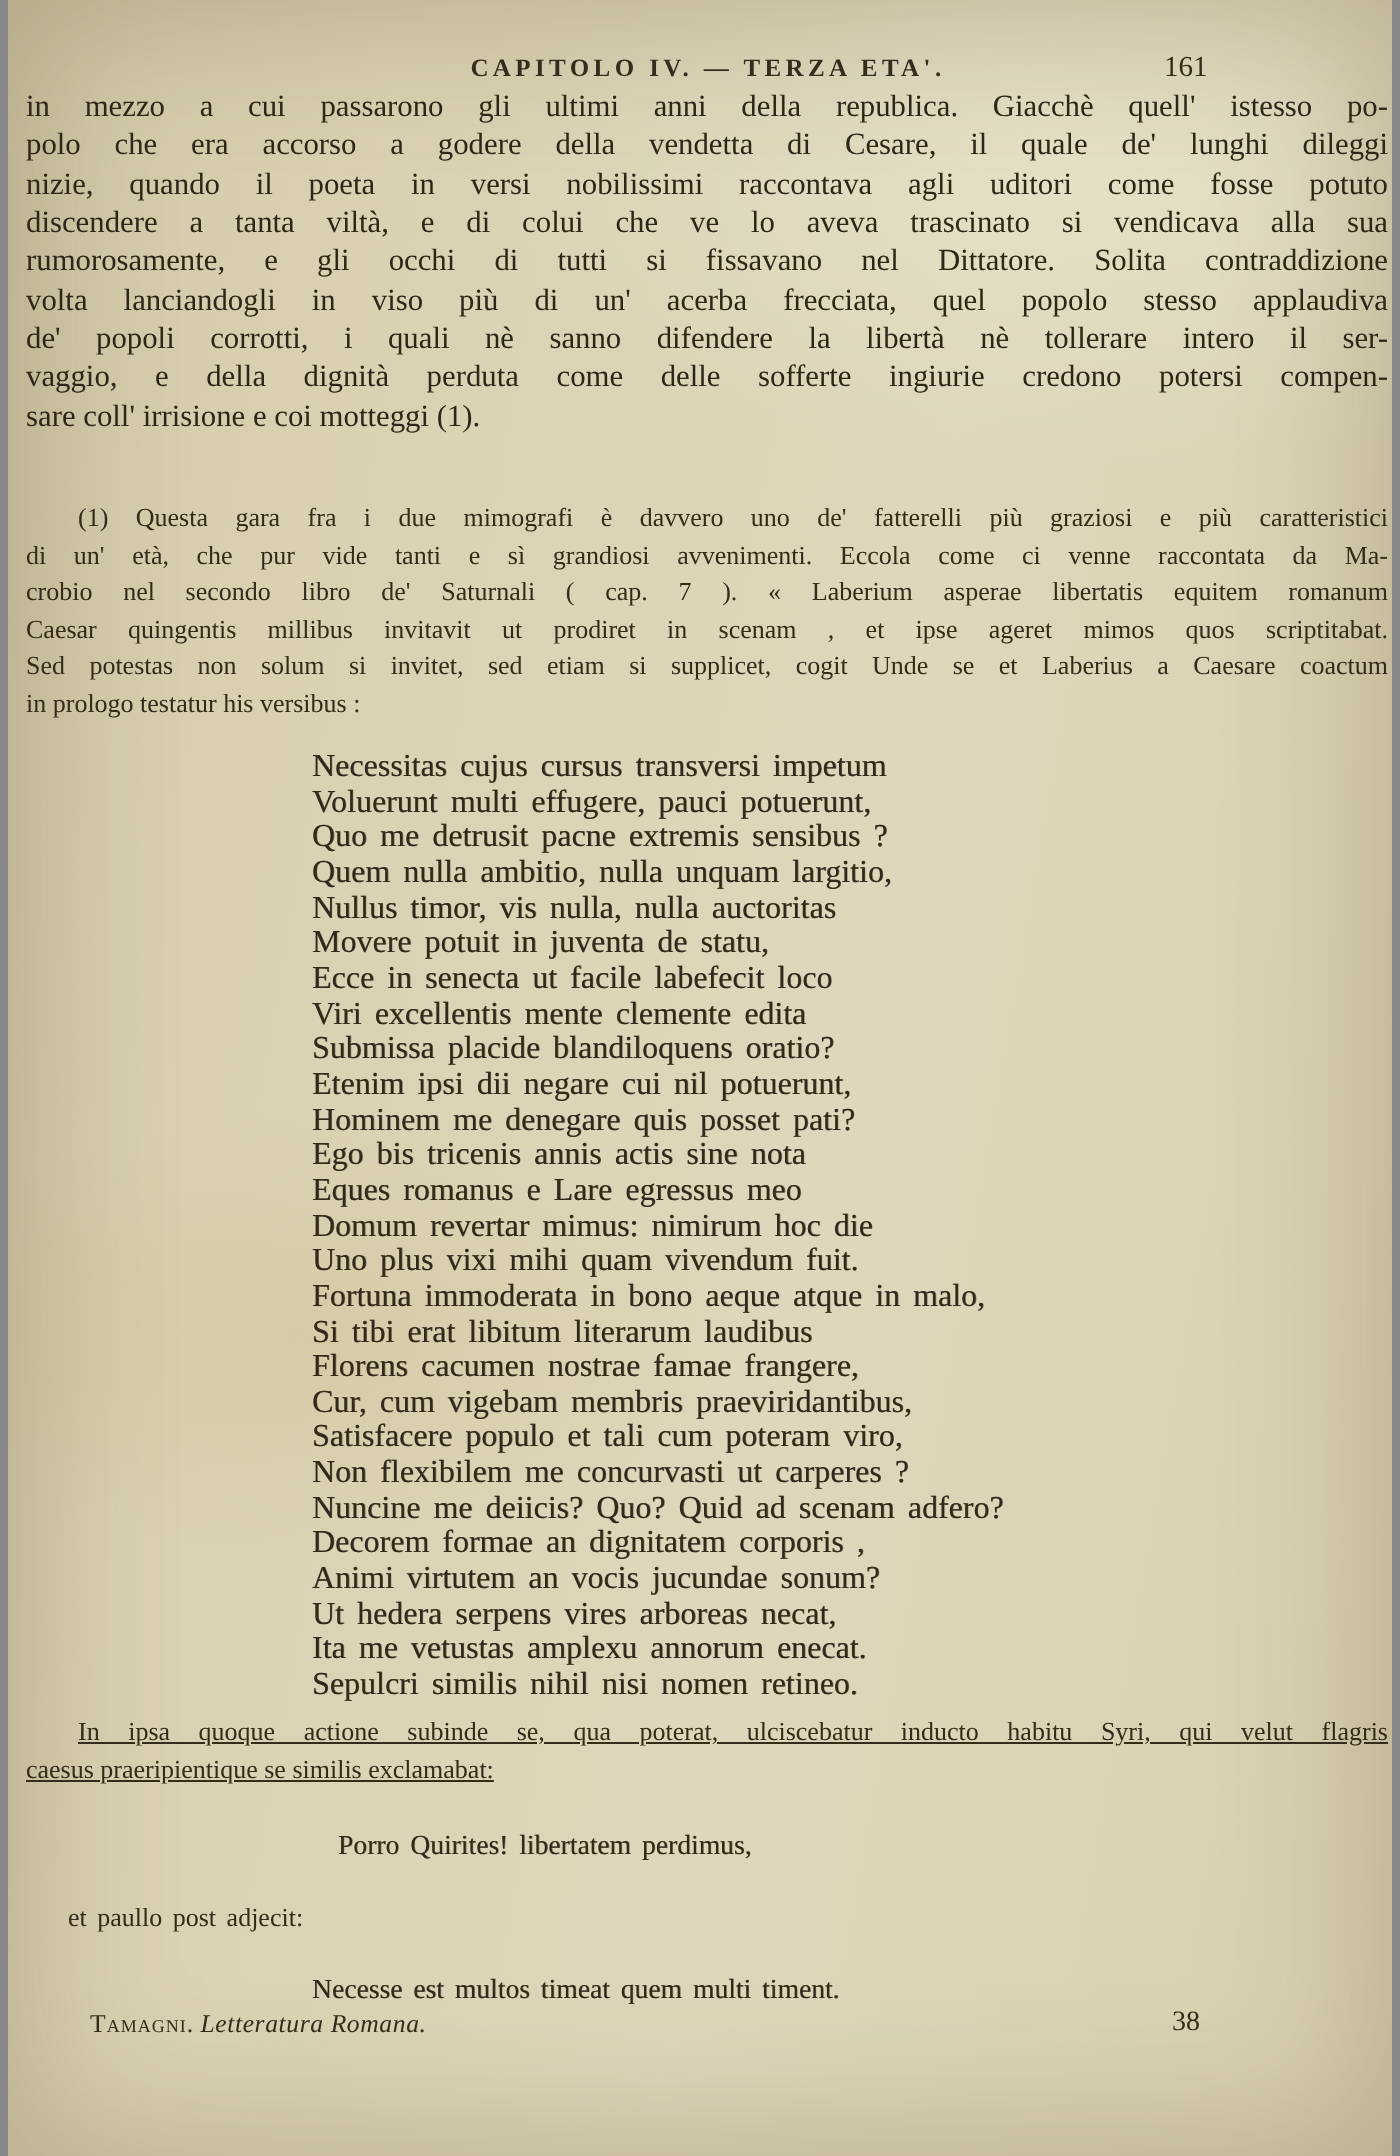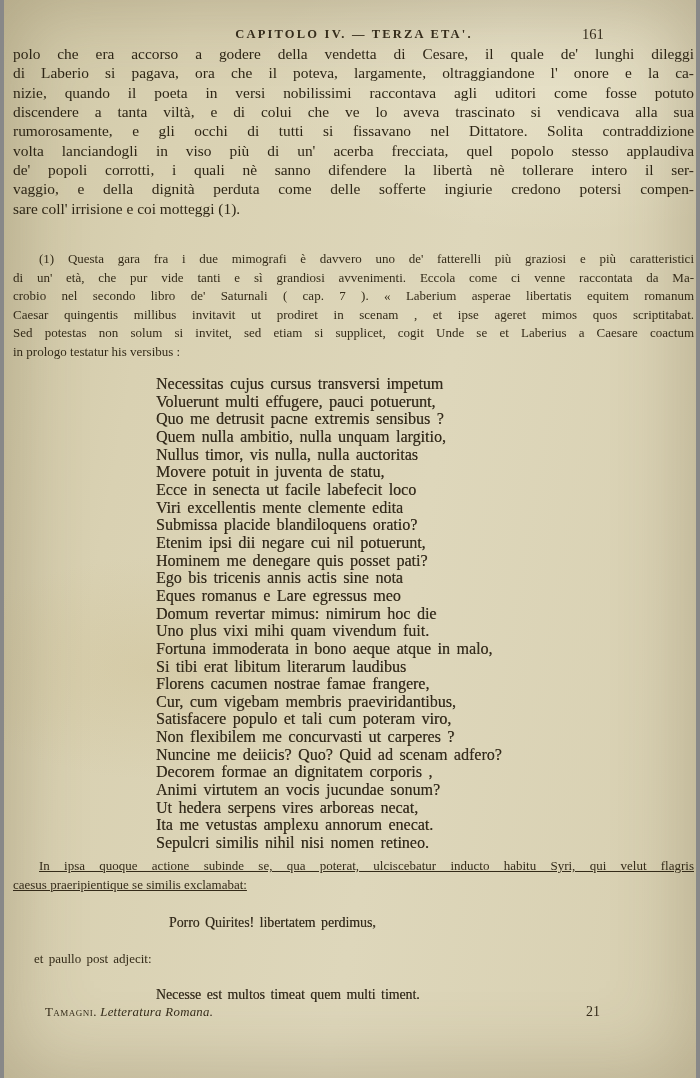--- a/index.html
+++ b/index.html
@@ -61,22 +61,22 @@
 </head>
 <body>
 
 <div class="page">
 
   <div class="abs running-head">CAPITOLO IV. — TERZA ETA'.</div>
 
   <div class="abs page-number">161</div>
 
   <div class="abs body-text justify">
+      <div class="tline">in mezzo a cui passarono gli ultimi anni della republica. Giacchè quell' istesso po-</div>
       <div class="tline">polo che era accorso a godere della vendetta di Cesare, il quale de' lunghi dileggi</div>
-      <div class="tline">di Laberio si pagava, ora che il poteva, largamente, oltraggiandone l' onore e la ca-</div>
       <div class="tline">nizie, quando il poeta in versi nobilissimi raccontava agli uditori come fosse potuto</div>
       <div class="tline">discendere a tanta viltà, e di colui che ve lo aveva trascinato si vendicava alla sua</div>
       <div class="tline">rumorosamente, e gli occhi di tutti si fissavano nel Dittatore. Solita contraddizione</div>
       <div class="tline">volta lanciandogli in viso più di un' acerba frecciata, quel popolo stesso applaudiva</div>
       <div class="tline">de' popoli corrotti, i quali nè sanno difendere la libertà nè tollerare intero il ser-</div>
       <div class="tline">vaggio, e della dignità perduta come delle sofferte ingiurie credono potersi compen-</div>
       <div class="tline tline-last">sare coll' irrisione e coi motteggi (1).</div>
     </div>
 
   <div class="abs fn fn-p1 justify">
@@ -128,15 +128,15 @@
   <div class="abs interlude">et paullo post adjecit:</div>
 
   <div class="abs quote quote-2">Necesse est multos timeat quem multi timent.</div>
 
   <div class="abs footer-left">
     <span class="footer-author">Tamagni.</span>
     <span> </span>
     <span class="footer-work">Letteratura Romana.</span>
   </div>
 
-  <div class="abs footer-sig">21</div>
+  <div class="abs footer-sig">38</div>
 
 </div>
 
 </body></html>

